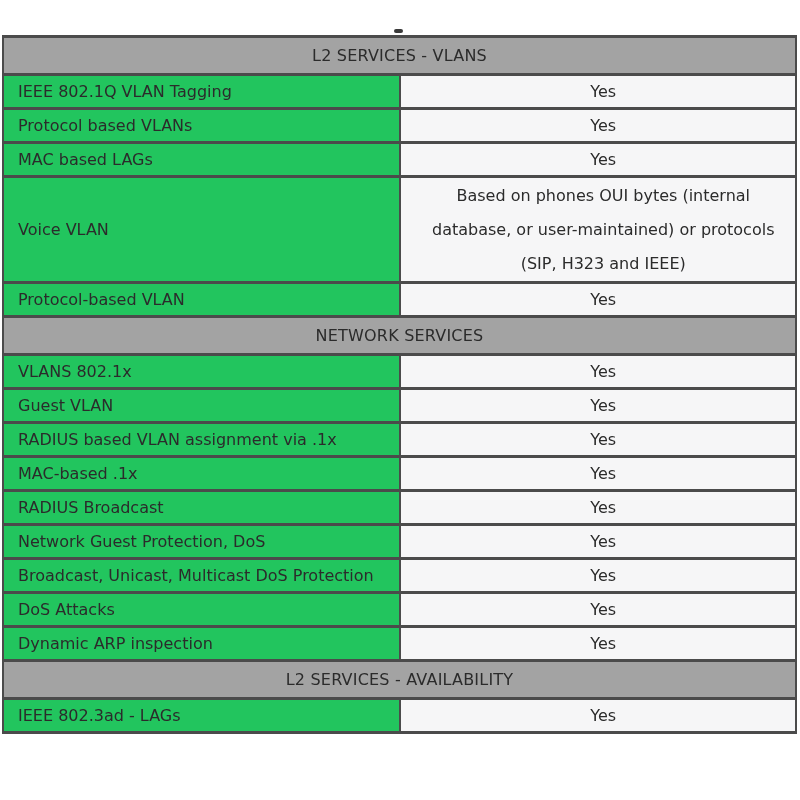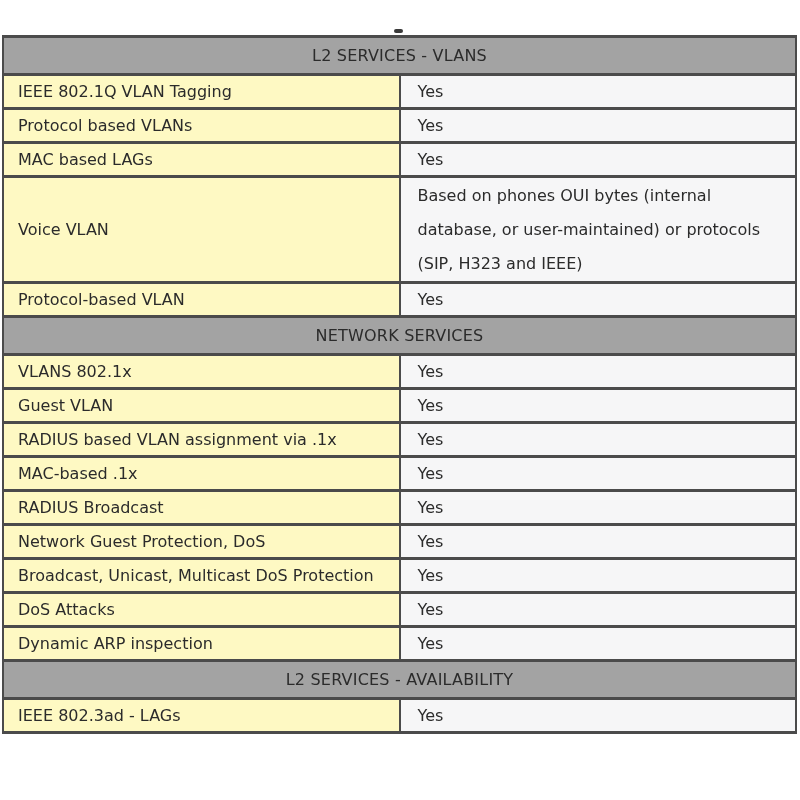--- a/index.html
+++ b/index.html
@@ -52,31 +52,32 @@
   }
 
   td.section-cell {
     text-align: center;
     height: 33px;
     background: #a3a3a3;
     letter-spacing: 0.2px;
   }
 
   td.feature-cell {
-    background: #fef9c3;
+    background: #22c55e;
     height: 31px;
     padding: 0 6px 0 14px;
     white-space: nowrap;
   }
 
   td.value-cell {
     background: #f6f6f7;
     height: 31px;
     padding: 0 6px 0 17px;
     white-space: nowrap;
+    text-align: center;
   }
 
   tr.tall-row td { height: 103px; }
   .value-lines div {
     line-height: 34px;
     white-space: nowrap;
   }
 </style>
 </head>
 <body>

